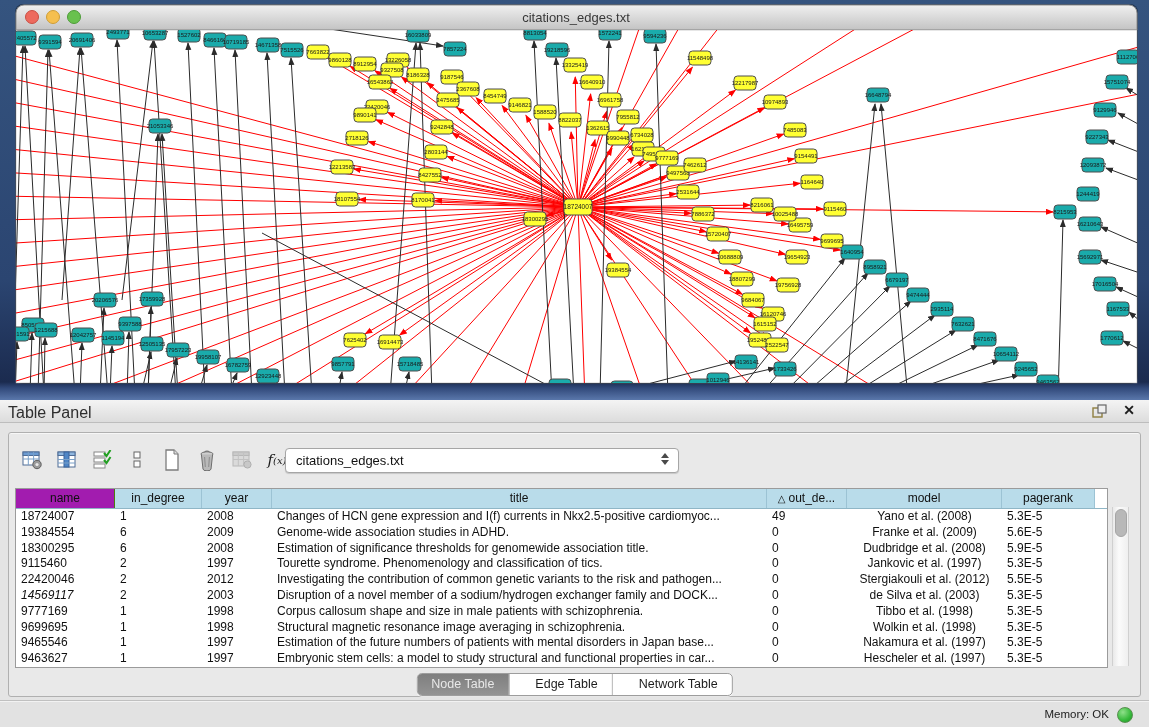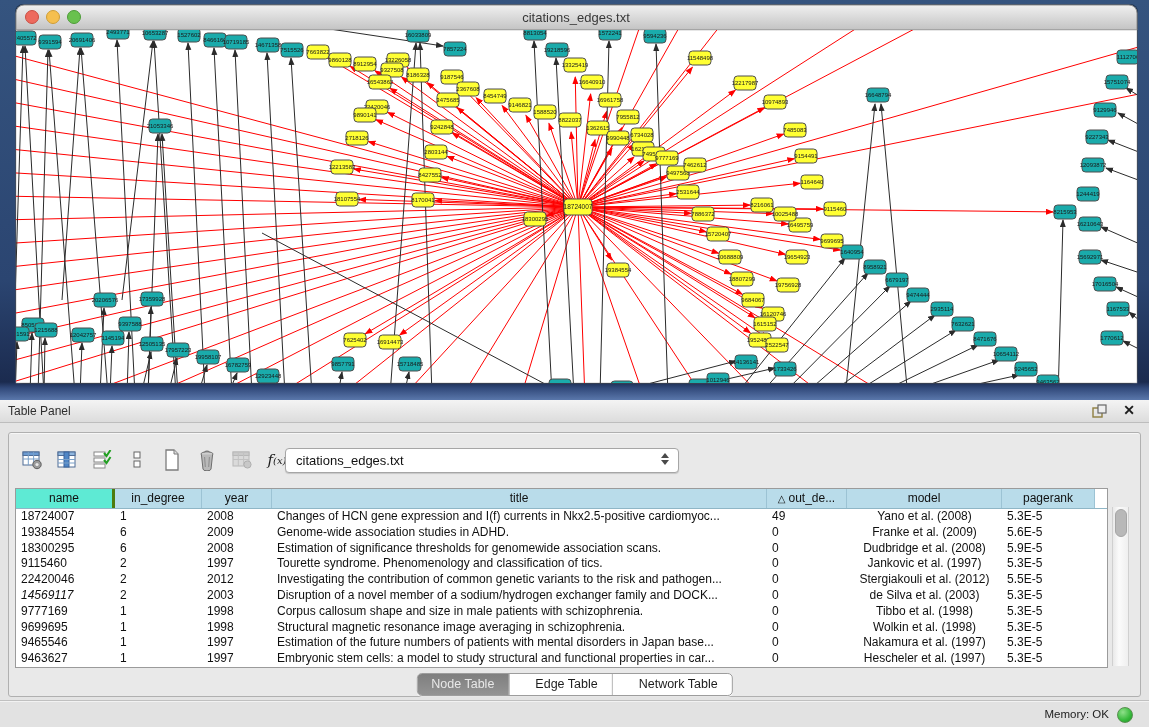--- a/index.html
+++ b/index.html
@@ -5,21 +5,21 @@
   html,body{margin:0;padding:0;}
   body{font-family:"Liberation Sans",sans-serif; background:#d8d8d8;}
   #app{position:relative;width:1149px;height:727px;overflow:hidden;background:#e6e6e6;}
 
   
   #graph-region{position:absolute;left:0;top:0;width:1149px;height:400px;}
 
   
   #panel-header{position:absolute;left:0;top:400px;width:1149px;height:22px;
     background:linear-gradient(#f4f4f4,#dcdcdc);border-bottom:1px solid #bdbdbd;}
-  #panel-title{position:absolute;left:8px;top:4px;font-size:12px;color:#2e2e2e;}
+  #panel-title{position:absolute;left:8px;top:4px;font-size:16px;color:#2e2e2e;}
   #float-icon{position:absolute;right:42px;top:4px;width:15px;height:14px;}
   #close-icon{position:absolute;right:14px;top:2px;font-size:14px;font-weight:bold;color:#1c1c1c;cursor:default;}
 
   
   #panel-body{position:absolute;left:0;top:423px;width:1149px;height:277px;background:#e4e4e4;}
   #inner-panel{position:absolute;left:8px;top:9px;width:1131px;height:263px;
     background:#e9e9e9;border:1px solid #b0b0b0;border-radius:3px;box-shadow:inset 0 1px 0 #f7f7f7;}
 
   
   #toolbar{position:absolute;left:10px;top:12px;height:30px;display:flex;align-items:center;gap:9px;}
@@ -32,21 +32,21 @@
   .updown{position:absolute;right:9px;top:4px;display:flex;flex-direction:column;gap:2px;}
   .tri-up{width:0;height:0;border-left:4px solid transparent;border-right:4px solid transparent;border-bottom:5px solid #4a4a4a;}
   .tri-dn{width:0;height:0;border-left:4px solid transparent;border-right:4px solid transparent;border-top:5px solid #4a4a4a;}
 
   
   #tbl{position:absolute;left:6px;top:55px;width:1091px;height:178px;background:#fff;
     border:1px solid #9b9b9b;font-size:12px;color:#101010;}
   #tbl-head{display:flex;height:19px;border-bottom:1px solid #8fb6c6;}
   .hcell{box-sizing:border-box;height:19px;line-height:19px;text-align:center;background:#b9dcea;
     border-right:1px solid #9cc3d4;overflow:hidden;white-space:nowrap;}
-  .hcell.gray{background:#5eead4;border-right:3px solid #4d7c0f;}
+  .hcell.gray{background:#a21caf;border-right:1px solid #4d7c0f;}
   .hcell .sort{font-size:10px;margin-right:3px;}
   #tbl-body .trow{display:flex;height:15.8px;line-height:15.8px;white-space:nowrap;}
   .tcell{box-sizing:border-box;overflow:hidden;padding-left:5px;}
   .tcell.center{text-align:center;padding-left:0;}
   
   #vscroll{position:absolute;left:1103px;top:74px;width:15px;height:159px;background:linear-gradient(90deg,#e9e9e9,#fbfbfb 40%,#efefef);border-left:1px solid #d0d0d0;border-right:1px solid #d0d0d0;}
   #vthumb{position:absolute;left:2px;top:2px;width:10px;height:26px;background:#b8b8b8;border-radius:6px;border:1px solid #a5a5a5;}
 
   
   #tabs{position:absolute;left:50%;transform:translateX(-50%);top:240px;height:21px;display:flex;
@@ -631,21 +631,21 @@
               <div class="tcell" style="width: 70px;">2009</div>
               <div class="tcell" style="width: 495px;">Genome-wide association studies in ADHD.</div>
               <div class="tcell" style="width: 80px;">0</div>
               <div class="tcell center" style="width: 155px;">Franke et al. (2009)</div>
               <div class="tcell" style="width: 93px;">5.6E-5</div>
             </div>
             <div class="trow">
               <div class="tcell" style="width: 99px;">18300295</div>
               <div class="tcell" style="width: 87px;">6</div>
               <div class="tcell" style="width: 70px;">2008</div>
-              <div class="tcell" style="width: 495px;">Estimation of significance thresholds for genomewide association scans.</div>
+              <div class="tcell" style="width: 495px;">Estimation of significance thresholds for genomewide association title.</div>
               <div class="tcell" style="width: 80px;">0</div>
               <div class="tcell center" style="width: 155px;">Dudbridge et al. (2008)</div>
               <div class="tcell" style="width: 93px;">5.9E-5</div>
             </div>
             <div class="trow">
               <div class="tcell" style="width: 99px;">9115460</div>
               <div class="tcell" style="width: 87px;">2</div>
               <div class="tcell" style="width: 70px;">1997</div>
               <div class="tcell" style="width: 495px;">Tourette syndrome. Phenomenology and classification of tics.</div>
               <div class="tcell" style="width: 80px;">0</div>

